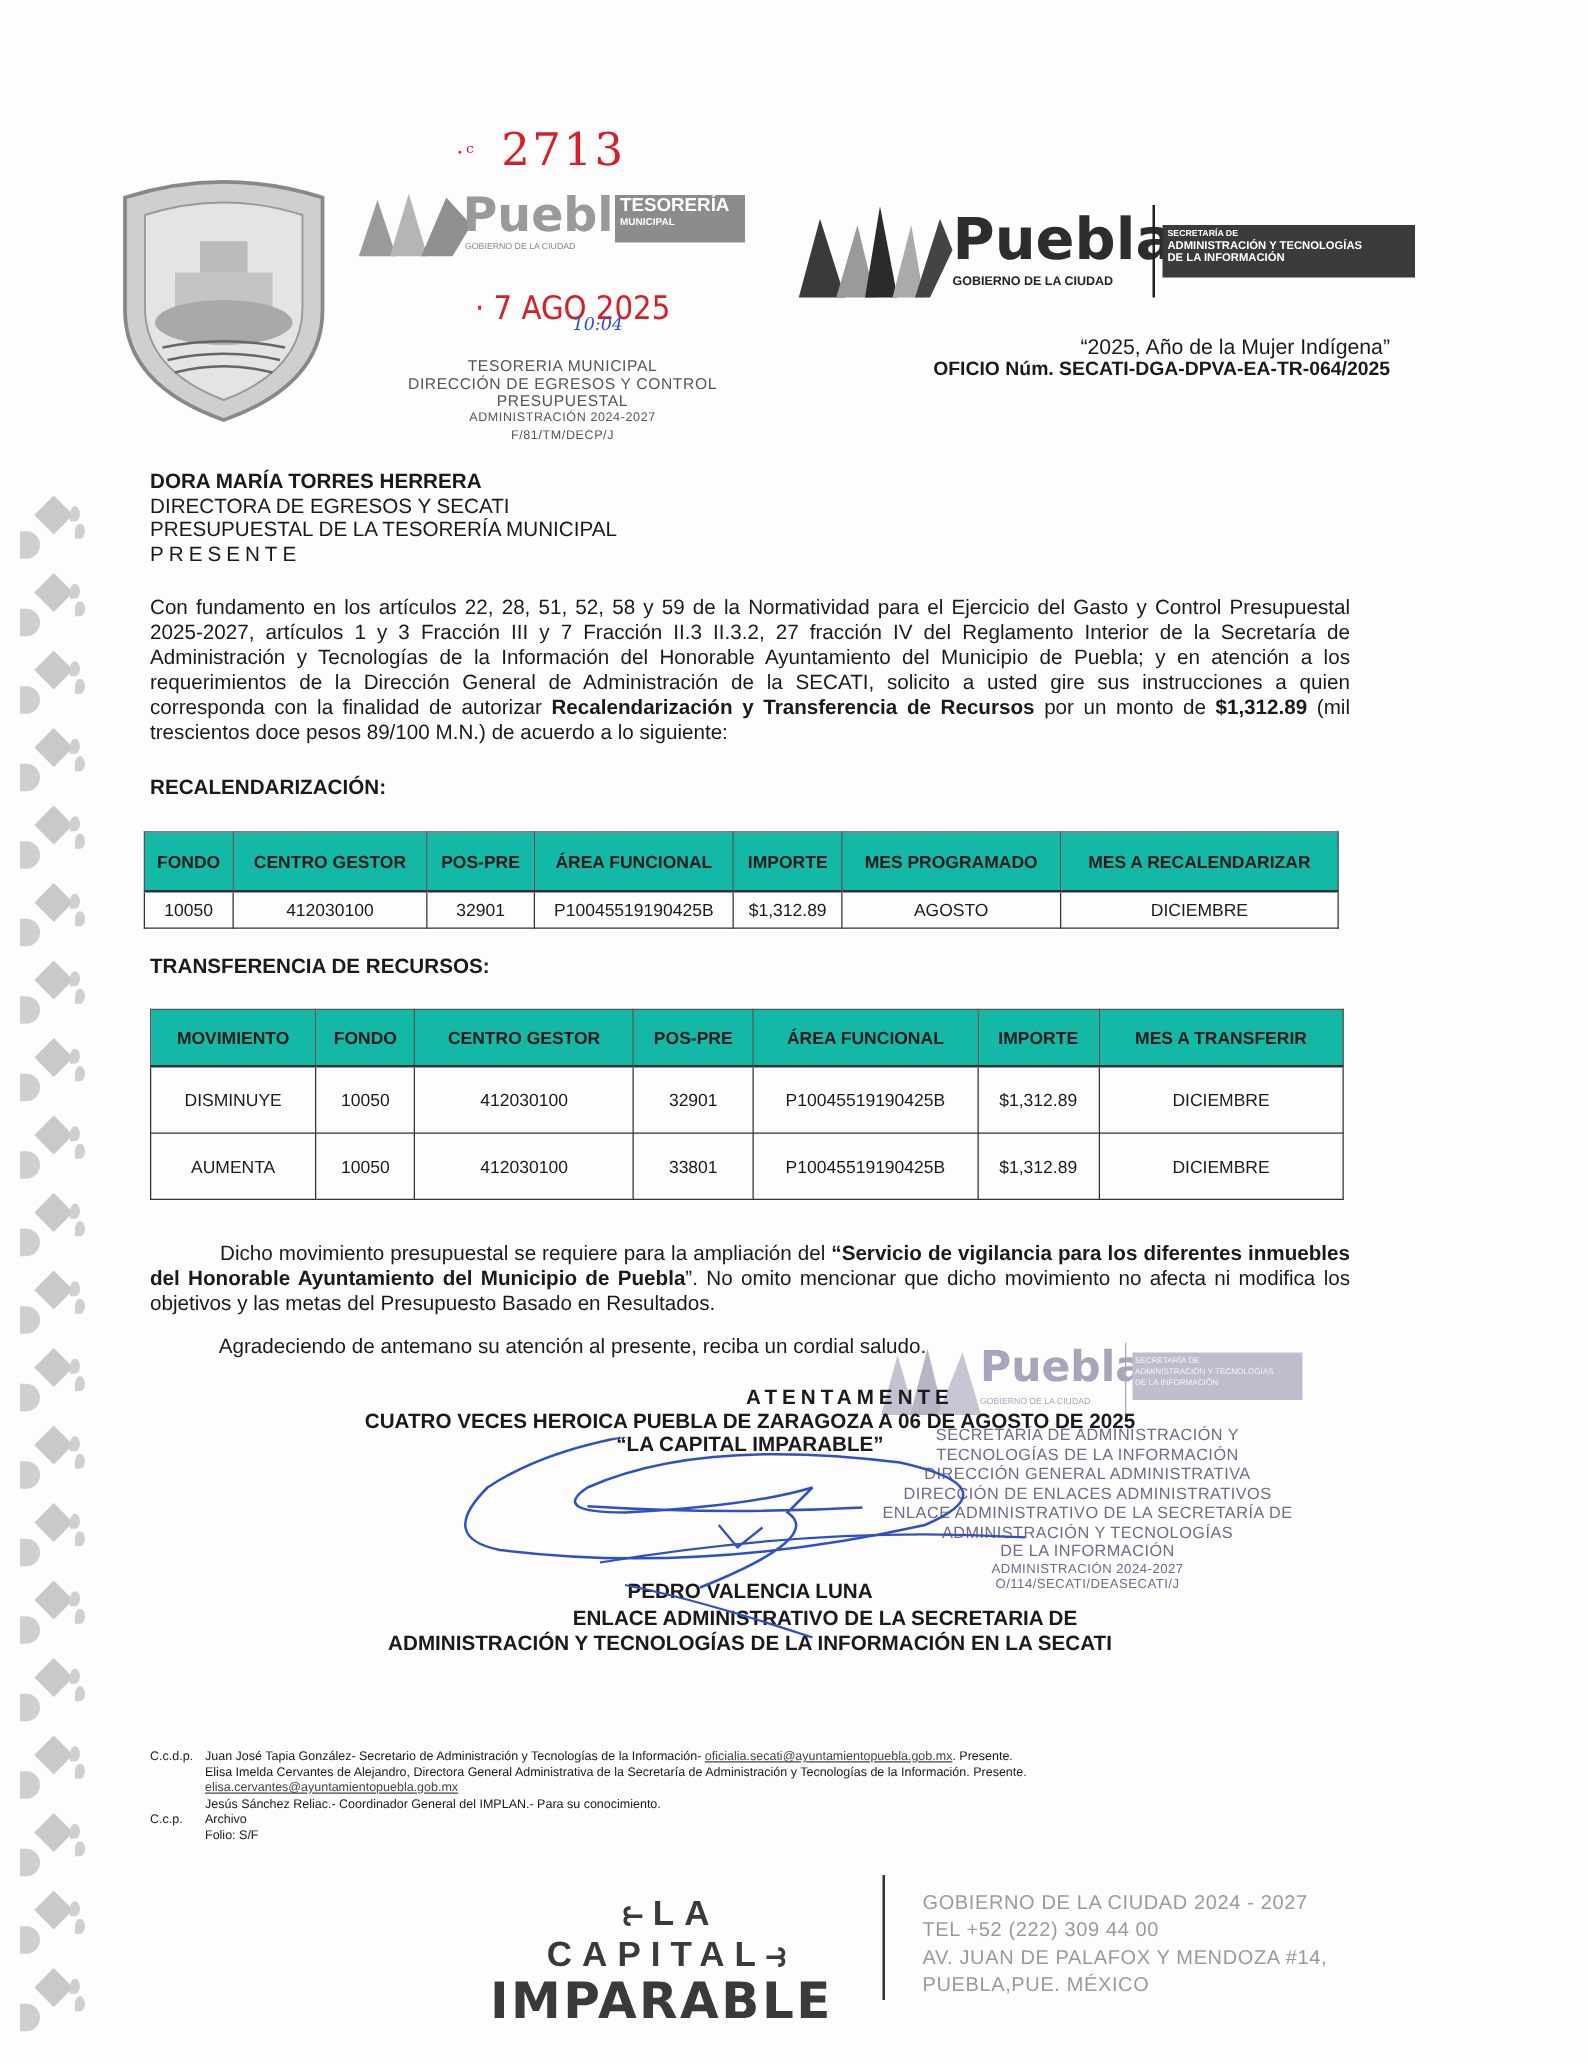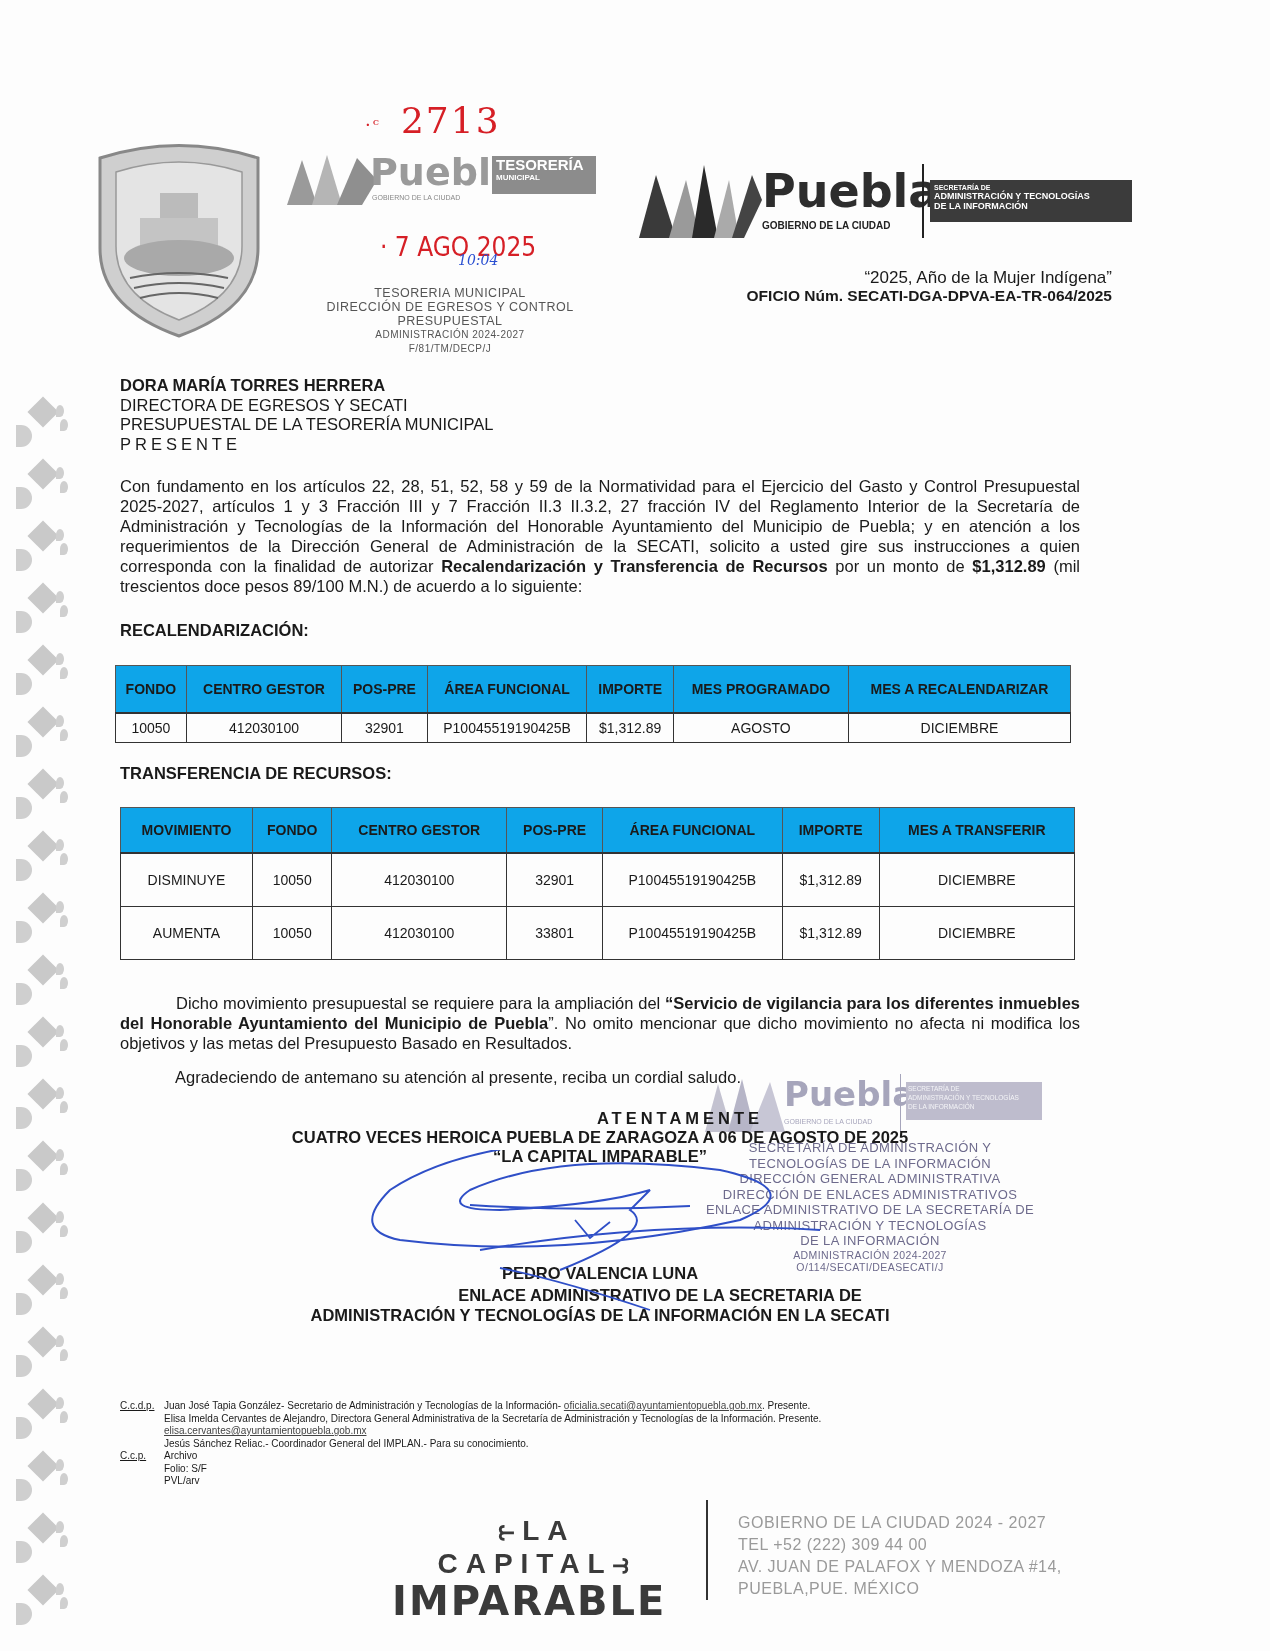--- a/index.html
+++ b/index.html
@@ -34,21 +34,21 @@
   
   .addressee { left:120px; top:376px; font-size:16.5px; line-height:19.5px; }
   .addressee .name { font-weight:bold; }
   .addressee .presente { letter-spacing:4px; }
 
   .body-p { left:120px; width:960px; font-size:16.5px; line-height:20px; text-align:justify; }
   .p1 { top:476px; }
   .section-title { left:120px; font-size:16.5px; font-weight:bold; }
 
   table { border-collapse:collapse; position:absolute; font-size:14px; text-align:center; }
-  th { background:#0ea5e9; font-weight:bold; border:1px solid #555; border-bottom:2px solid #333; padding:0 4px; line-height:17px; }
+  th { background:#14b8a6; font-weight:bold; border:1px solid #555; border-bottom:2px solid #333; padding:0 4px; line-height:17px; }
   td { border:1px solid #333; }
   .t1 { left:115px; top:665px; width:956px; }
   .t1 th { height:46px; }
   .t1 td { height:26px; }
   .t2 { left:120px; top:807px; width:955px; }
   .t2 th { height:44px; }
   .t2 td { height:50px; }
 
   .p2 { top:993px; text-indent:56px; }
   .p3 { left:175px; top:1068px; font-size:16.5px; }
@@ -61,21 +61,21 @@
   .signer-title1 { top:1285px; padding-left:60px; }
   .signer-title2 { top:1305px; }
 
   .stamp2-logo { left:700px; top:1070px; width:340px; height:70px; opacity:0.75; }
   .stamp2-lines { left:680px; top:1140px; width:380px; text-align:center; color:#6d6a8c; font-size:13px; line-height:15.5px; letter-spacing:0.4px; }
   .stamp2-lines .small { font-size:10.5px; line-height:12px; }
   .signature { left:360px; top:1150px; width:460px; height:190px; pointer-events:none; }
 
   .ccp { left:120px; top:1400px; font-size:10px; line-height:12.5px; width:840px; }
   .ccp .row { display:flex; }
-  .ccp .lbl { width:44px; flex:none;text-decoration:underline; }
+  .ccp .lbl { width:44px; flex:none; }
   .ccp .indent { padding-left:44px; }
   .ccp a { color:#444; text-decoration:underline; }
 
   .footer-logo { left:392px; top:1515px; width:290px; }
   .footer-logo .top { font-size:28px; font-weight:bold; letter-spacing:8px; color:#3a3a3a; text-align:center; }
   .footer-logo .bot { font-size:40px; font-weight:bold; letter-spacing:2px; color:#3a3a3a; text-align:left; line-height:40px; font-family:"DejaVu Sans", sans-serif; }
   .footer-div { left:706px; top:1500px; width:2px; height:100px; background:#333; }
   .footer-info { left:738px; top:1512px; font-size:16px; line-height:22px; color:#9a9a9a; letter-spacing:0.5px; }
 </style>
 </head>
@@ -378,21 +378,20 @@
       <span><span>Juan José Tapia González- Secretario de Administración y Tecnologías de la Información- </span><a>oficialia.secati@ayuntamientopuebla.gob.mx</a><span>. Presente.</span></span>
     </div>
   <div class="indent">Elisa Imelda Cervantes de Alejandro, Directora General Administrativa de la Secretaría de Administración y Tecnologías de la Información. Presente.</div>
   <div class="indent"><a>elisa.cervantes@ayuntamientopuebla.gob.mx</a></div>
   <div class="indent">Jesús Sánchez Reliac.- Coordinador General del IMPLAN.- Para su conocimiento.</div>
   <div class="row">
       <span class="lbl">C.c.p.</span>
       <span>Archivo</span>
     </div>
   <div class="indent">Folio: S/F</div>
-  <div class="indent">PVL/arv</div>
 </div>
 
 <div class="abs footer-logo">
   <div class="top"><span>⥼</span><span>LA CAPITAL</span><span>⥽</span></div>
   <div class="bot">IMPARABLE</div>
 </div>
 <div class="abs footer-div"></div>
 <div class="abs footer-info">
   <div>GOBIERNO DE LA CIUDAD 2024 - 2027</div>
   <div>TEL +52 (222) 309 44 00</div>

